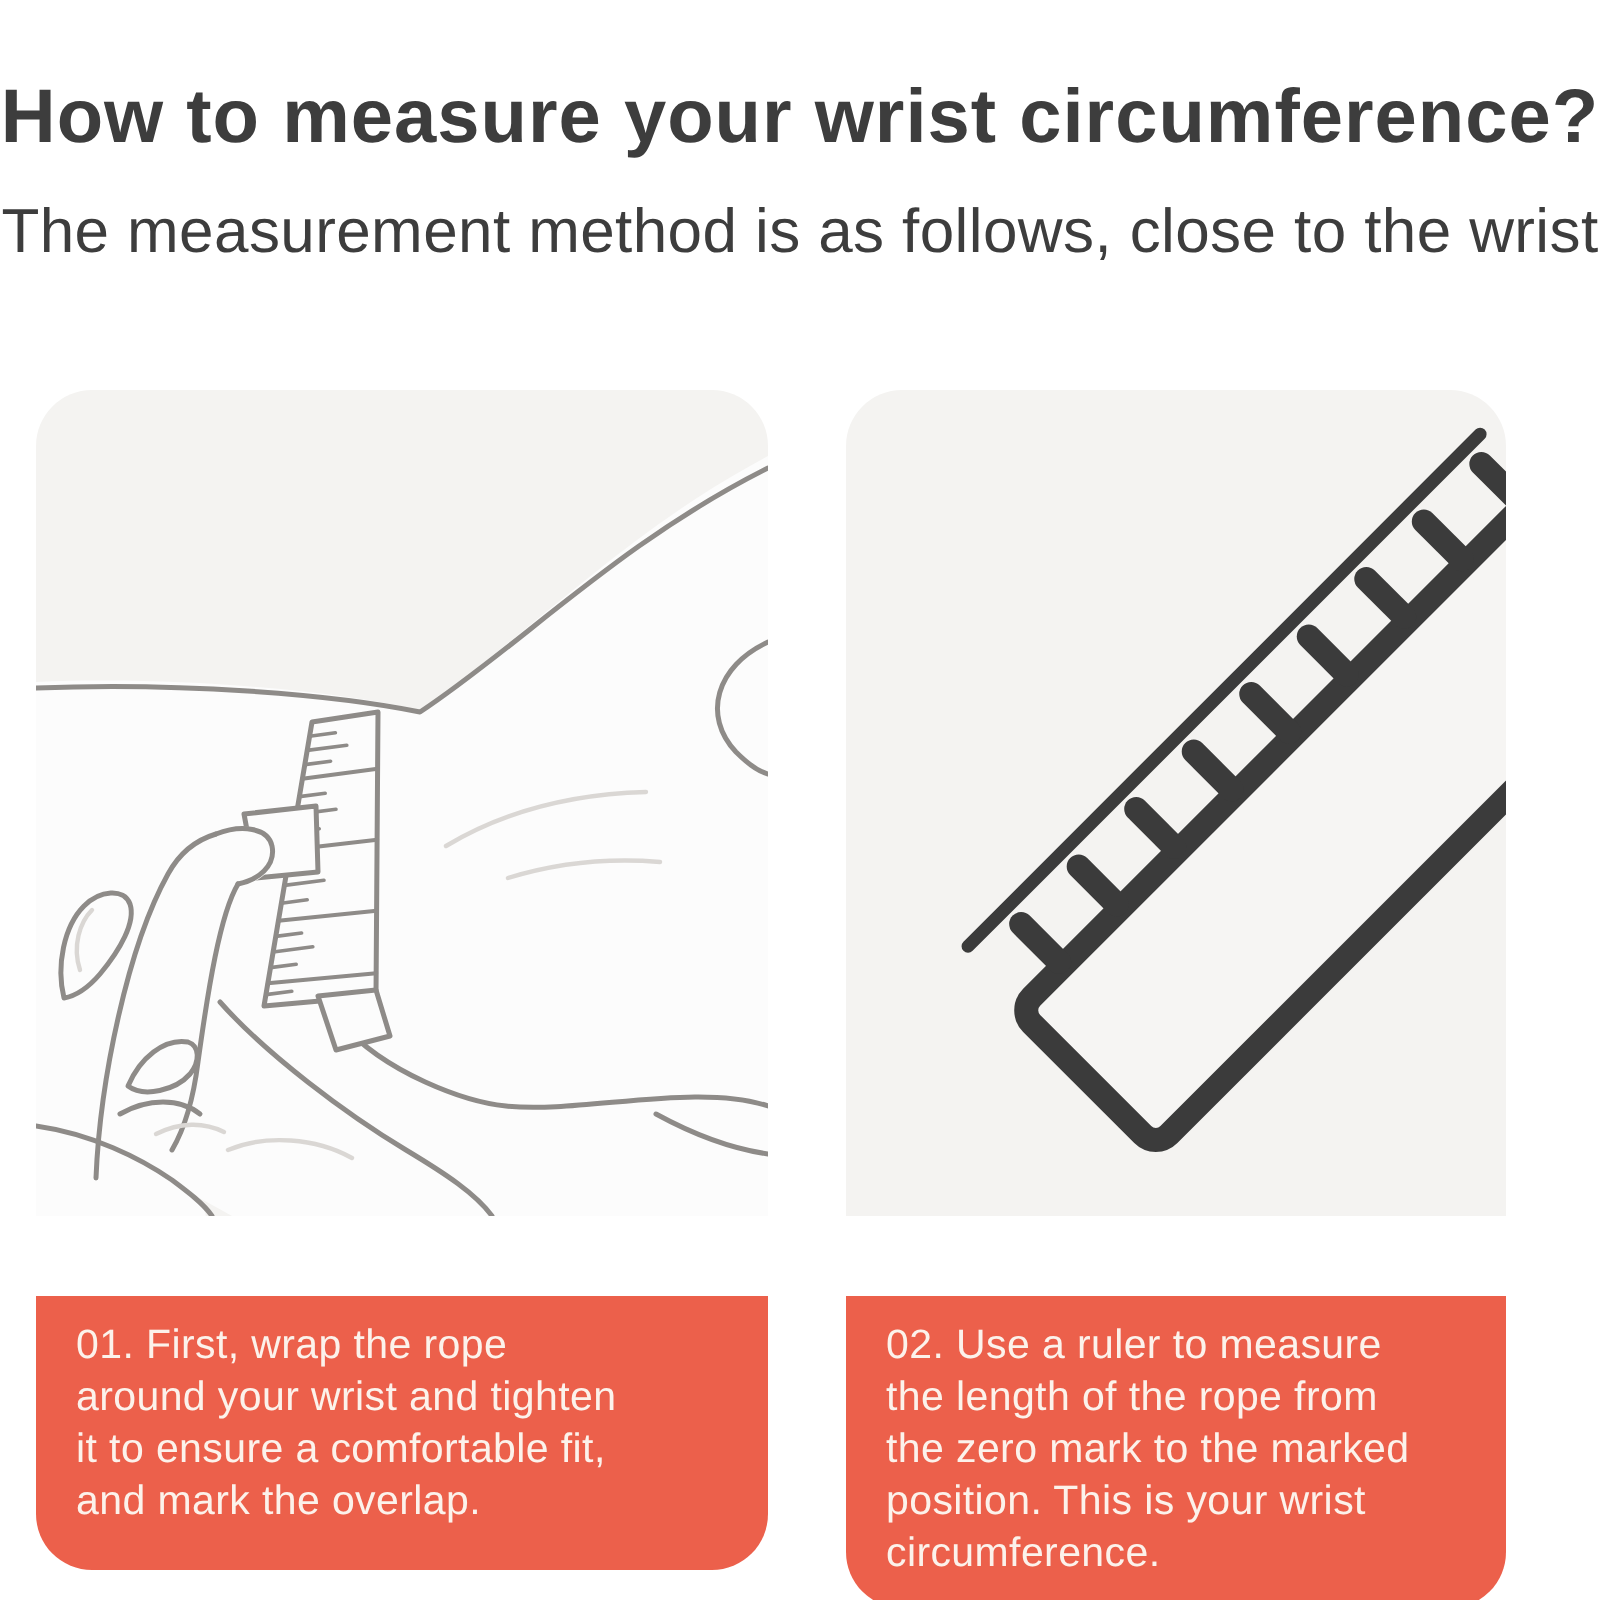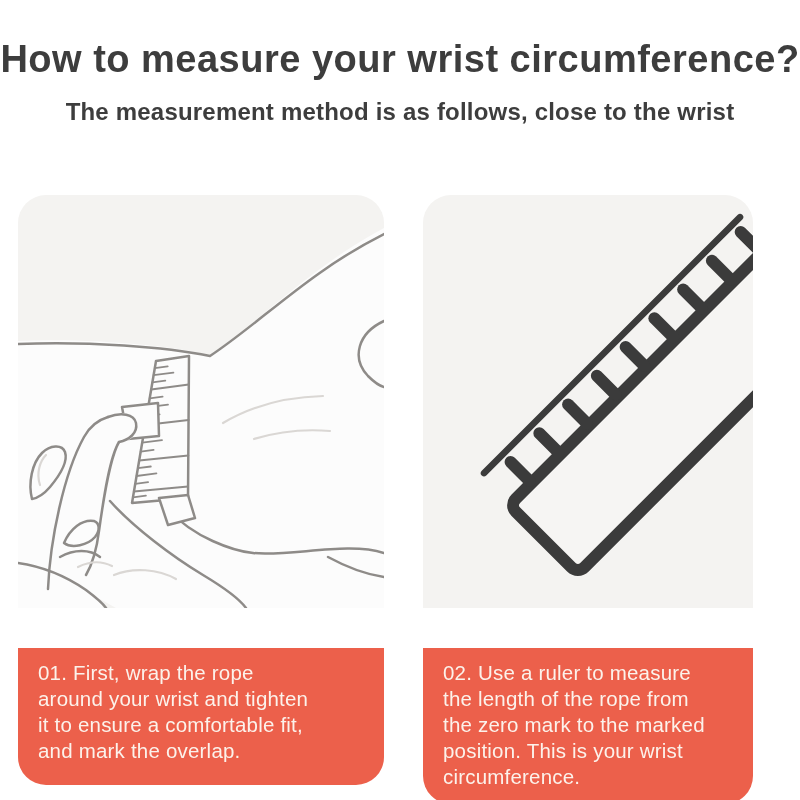--- a/index.html
+++ b/index.html
@@ -21,22 +21,22 @@
   .header{ text-align:center;margin-top:27px; }
   .title{
     margin-top:38px;
     font-size:38px;
     font-weight:bold;
     letter-spacing:.5px;
     color:var(--heading-text);
   }
   .subtitle{
     margin-top:17px;
-    font-size:24px;
-    font-weight:bold;
+    font-size:31px;
+    font-weight:normal;
     letter-spacing:.2px;
     color:var(--heading-text);
   }
   .card{
     position:absolute;
     top:195px;
     border-radius:28px;
     overflow:hidden;
     display:flex;
     flex-direction:column;

